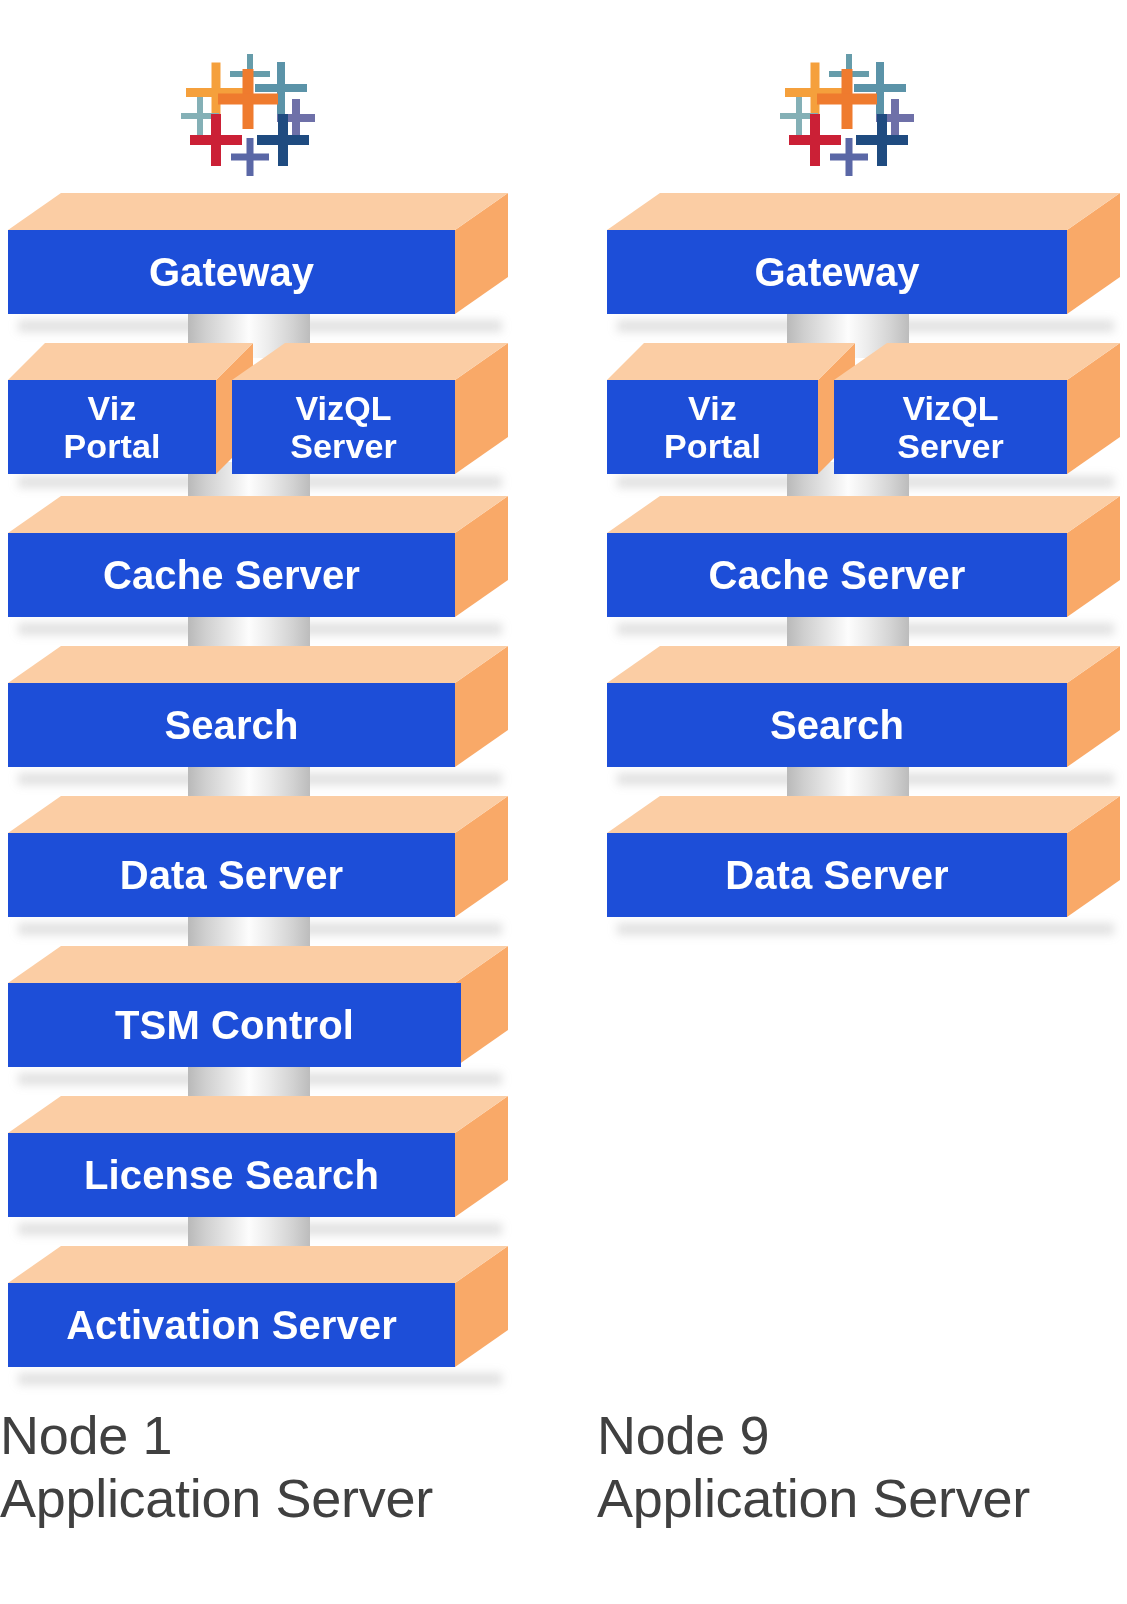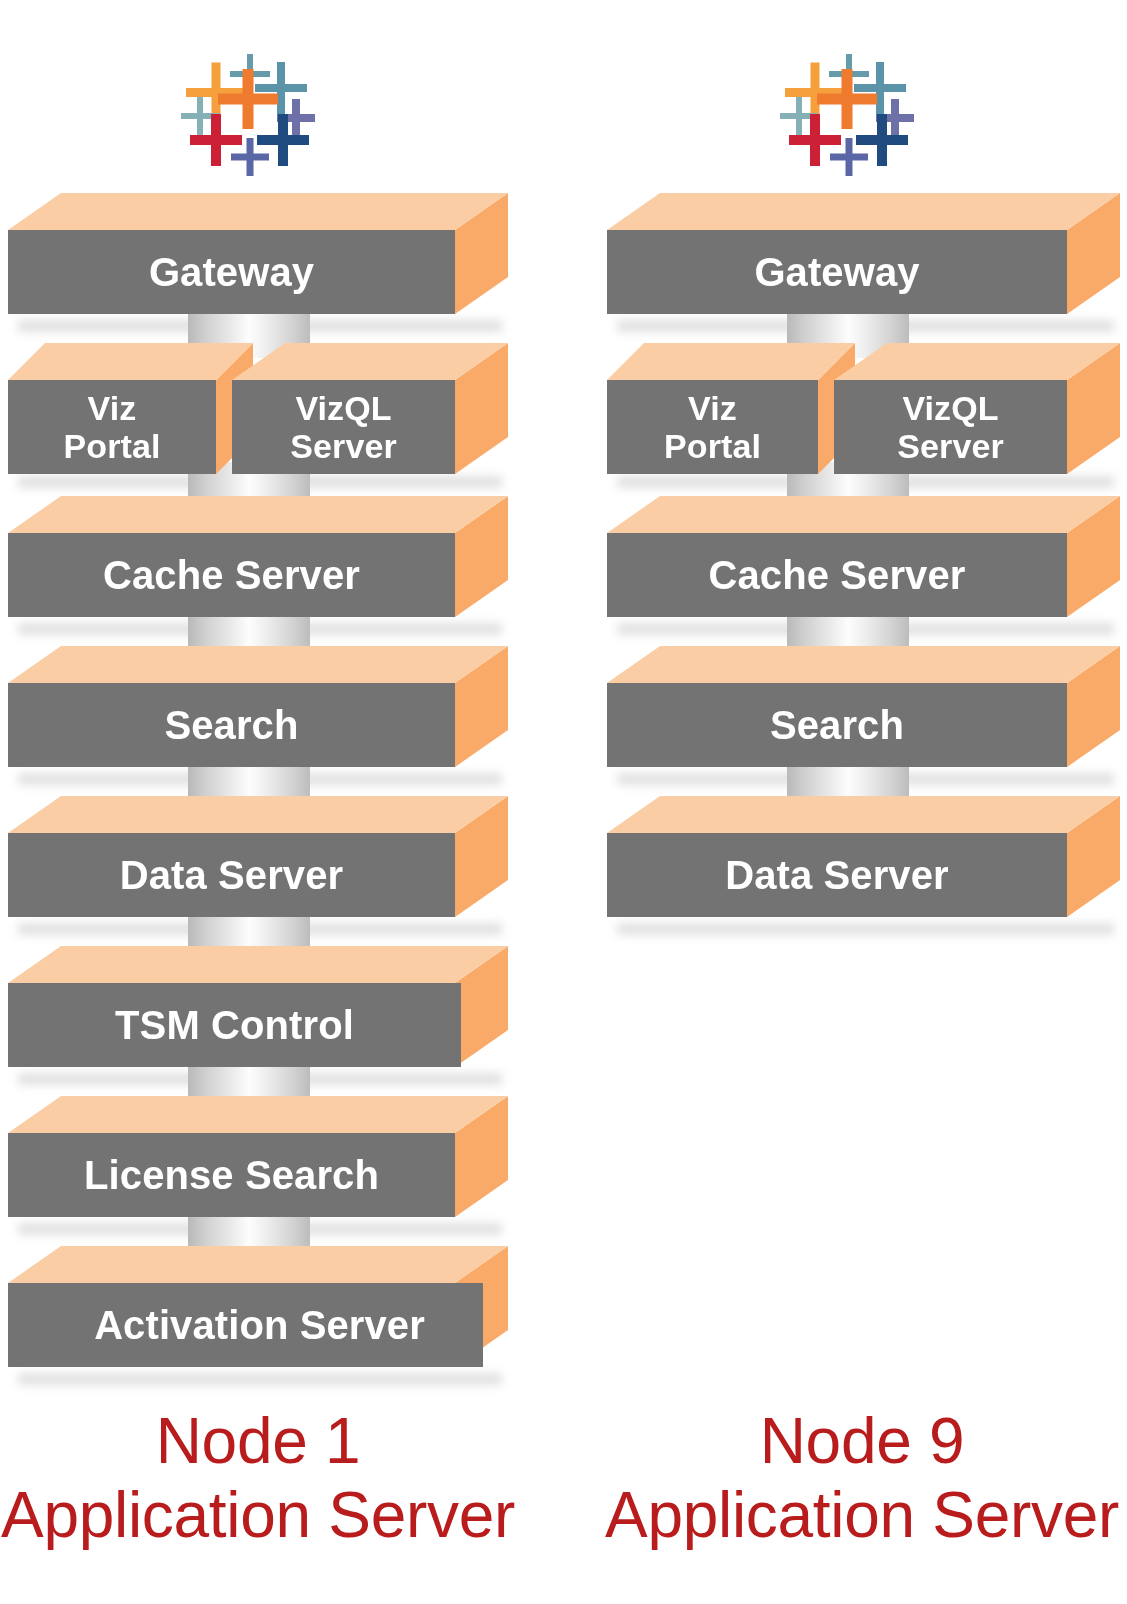--- a/index.html
+++ b/index.html
@@ -67,21 +67,21 @@
     position: absolute;
     left: 0;
     top: 0;
     width: 100%;
     height: 100%;
     z-index: 1;
   }
   .block .face-front {
     position: absolute;
     z-index: 3;
-    background: #737373;
+    background: #1d4ed8;
     display: flex;
     align-items: center;
     justify-content: center;
     color: #ffffff;
     text-align: center;
     font-weight: 700;
     line-height: 1.12;
     letter-spacing: 0.1px;
   }
 
@@ -96,25 +96,25 @@
         #fdfdfd 50%,
         #ececec 66%,
         #d2d2d2 86%,
         #bcbcbc 100%);
   }
 
   
   .node-caption {
     position: absolute;
     width: 100%;
-    text-align: center;
-    color: #b91c1c;
+    text-align: left;
+    color: #404040;
     font-family: "Liberation Sans", sans-serif;
     font-weight: 300;
-    font-size: 64px;
+    font-size: 54px;
     line-height: 1.16;
     letter-spacing: -0.3px;
   }
   .node-caption .cap-line { display: block; }
 </style>
 </head>
 <body>
 
 <div class="canvas">
 
@@ -253,21 +253,21 @@
     </div>
 
     <div class="block" style="left:8px; top:1246px; width:500px; height:132px;">
       <div class="shadow"></div>
       <svg class="face-side" viewBox="0 0 500 132" preserveAspectRatio="none">
         <polygon points="447,37 500,0 500,84 447,121" fill="#f9a968"></polygon>
       </svg>
       <svg class="face-top" viewBox="0 0 500 132" preserveAspectRatio="none">
         <polygon points="0,37 53,0 500,0 447,37" fill="#fbcda4"></polygon>
       </svg>
-      <div class="face-front" style="left:0px; top:37px; width:447px; height:84px; font-size:40px;padding-left:28px;">Activation Server</div>
+      <div class="face-front" style="left:0px; top:37px; width:447px; height:84px; font-size:40px;">Activation Server</div>
     </div>
 
     <div class="node-caption" style="top:1404px; left:0px; width:516px;">
       <span class="cap-line">Node 1</span>
       <span class="cap-line">Application Server</span>
     </div>
   </div>
 
   <div class="column col-right">
 

